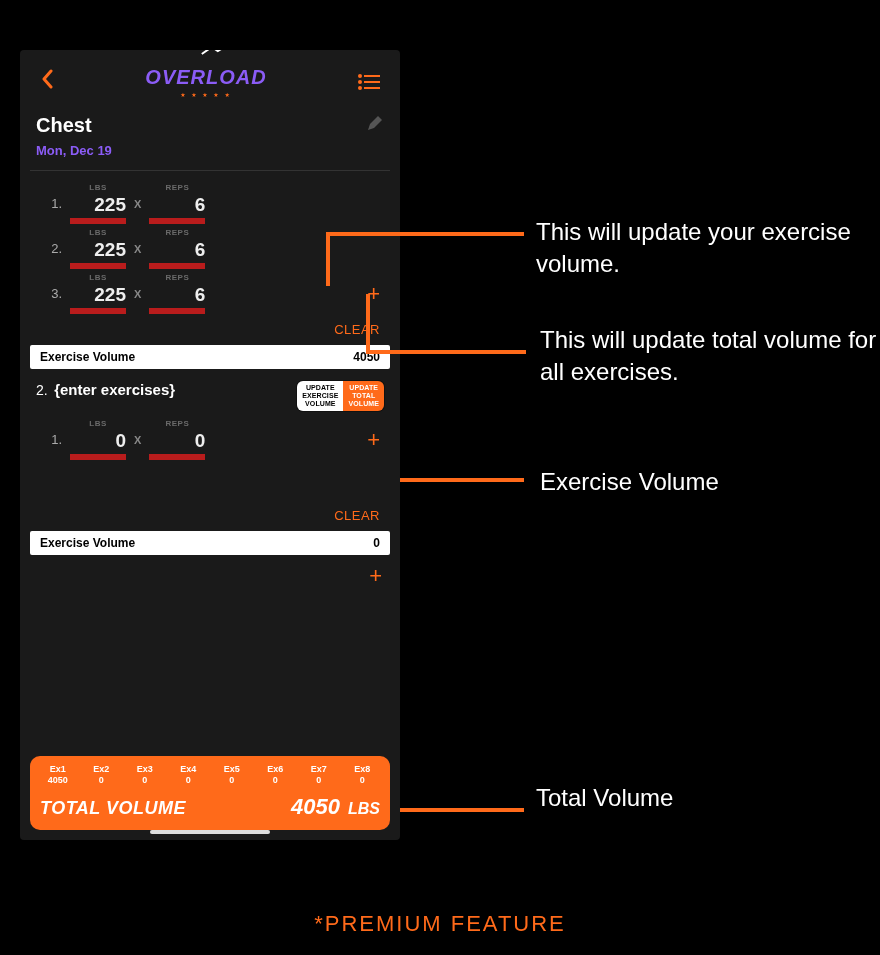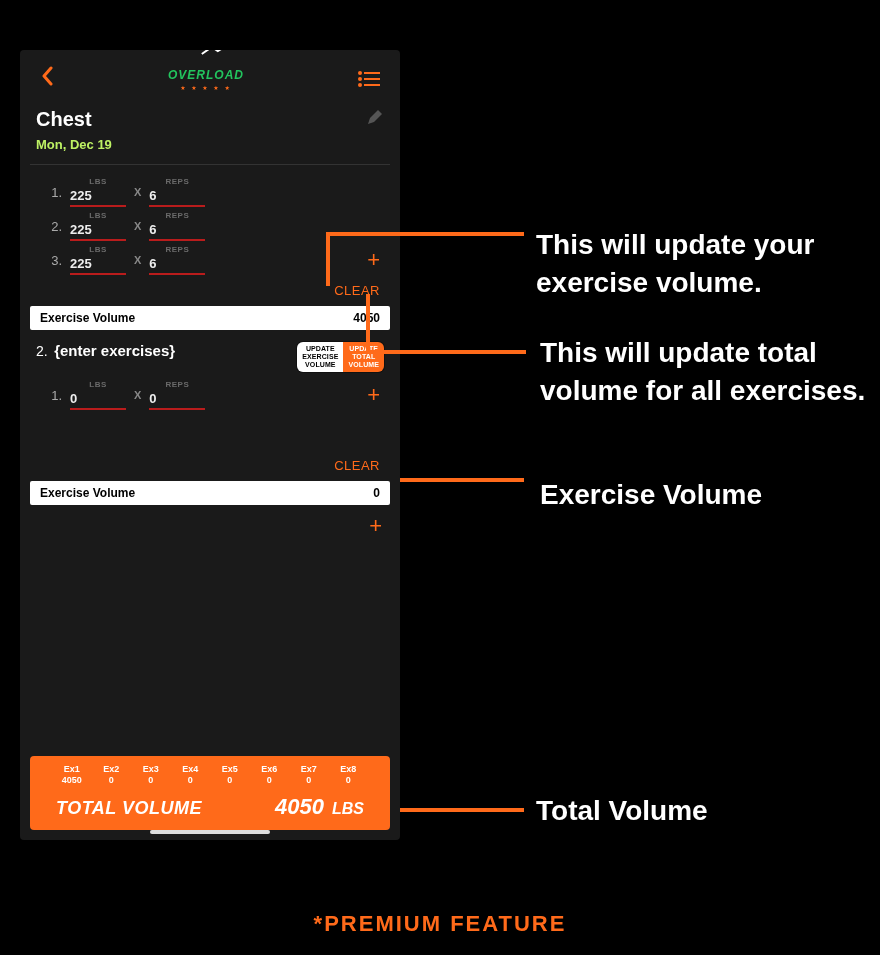--- a/index.html
+++ b/index.html
@@ -41,22 +41,22 @@
     display: flex;
     flex-direction: column;
     align-items: center;
     gap: 2px;
   }
   .logo-text {
     font-family: Impact, "Arial Black", sans-serif;
     font-style: italic;
     font-weight: 900;
     letter-spacing: 1px;
-    font-size: 12px;
-    color: #22c55e;
+    font-size: 20px;
+    color: #8b5cf6;
     position: relative;
   }
   .logo-arrow {
     position: absolute;
     right: -6px;
     top: -6px;
   }
   .logo-stars { color: #ff6a1a; font-size: 6px; letter-spacing: 2px; }
   .list-icon {
     color: #ff6a1a;
@@ -72,21 +72,21 @@
     letter-spacing: 1px;
     text-transform: uppercase;
     color: #fff;
   }
   .body-row {
     display: flex; justify-content: space-between; align-items: center;
     padding: 10px 16px 2px;
   }
   .body-part { font-size: 20px; font-weight: 600; }
   .pencil { color: #555; font-size: 18px; cursor: pointer; }
-  .date { font-size: 13px; font-weight: 700; color: #bef264; padding: 4px 16px 12px; }
+  .date { font-size: 13px; font-weight: 700; color: #8b5cf6; padding: 4px 16px 12px; }
   .divider { height: 1px; background: #333; margin: 0 10px; }
 
   .ex-card { padding: 10px 10px 0; }
   .ex-head {
     display:flex; justify-content: space-between; align-items: flex-start;
     padding: 2px 6px 6px;
   }
   .ex-title { font-size: 15px; font-weight: 600; }
   .ex-num { font-size: 14px; font-weight: 400; margin-right: 2px; }
   .toggle {
@@ -100,36 +100,36 @@
   }
   .toggle .btn-ex { background: #fff; color: #000; }
   .toggle .btn-tot { background: #ff6a1a; color: #fff; }
 
   .sets { padding: 0 10px; }
   .set-row { display:flex; align-items: center; gap: 8px; padding: 2px 0; }
   .set-num { color: #aaa; font-size: 13px; width: 22px; text-align: right; }
   .field { display:flex; flex-direction: column; align-items: center; width: 56px; }
   .field .lbl { color:#6a6a6a; font-size: 8px; letter-spacing: 0.5px; font-weight:700; }
   .field .val {
-    color:#eee; font-size: 13px; font-weight:600;
-    border-bottom: 2px solid #b91c1c; width:100%; text-align:left; padding: 2px 0;
+    color:#eee; font-size: 19px; font-weight:600;
+    border-bottom: 6px solid #b91c1c; width:100%; text-align:right; padding: 2px 0;
   }
   .xsep { color:#888; font-size: 11px; font-weight:600; }
   .plus { color:#ff6a1a; font-size: 22px; font-weight: 400; cursor:pointer; }
   .clear-row { display:flex; justify-content:flex-end; padding: 6px 10px 8px; }
   .clear { color:#ff6a1a; font-size: 13px; font-weight:400; letter-spacing:0.5px; cursor:pointer; }
   .ev-bar {
     background:#fff; color:#000; display:flex; justify-content: space-between;
     padding: 5px 10px; font-size: 12px; font-weight:700; border-radius: 2px;
   }
 
   .add-exercise { display:flex; justify-content:flex-end; padding: 8px 18px; }
 
   .total-panel {
-    margin: 10px; background:#ff6a1a; border-radius: 4px; padding: 8px 26px 10px;
+    margin: 10px; background:#ff6a1a; border-radius: 10px; padding: 8px 10px 10px;
   }
   .ex-summary { display:flex; gap: 8px; justify-content: space-between; }
   .ex-summary .col {
     text-align:center; color:#fff; font-size: 9px; line-height: 11px; font-weight:700; flex:1;
   }
   .tv-row { display:flex; justify-content: space-between; align-items: baseline; padding-top: 8px; }
   .tv-label {
     font-family: Impact, "Arial Black", sans-serif; font-style: italic;
     font-weight: 900; font-size: 18px; letter-spacing: 0.5px; color:#fff;
   }
@@ -142,27 +142,27 @@
     font-family: Impact, "Arial Black", sans-serif; font-style: italic;
     font-weight: 900; font-size: 16px; color:#fff;
   }
   .home-indicator {
     position:absolute; bottom:6px; left:50%; transform:translateX(-50%);
     width:120px; height:4px; background:#ddd; border-radius:3px;
   }
 
   
   .annot {
-    position:absolute; color:#fff; font-size: 28px; font-weight:700;
-    line-height: 1.35; font-family: -apple-system, "Segoe UI", Arial, sans-serif; margin-top: 10px;
+    position:absolute; color:#fff; font-size: 24px; font-weight:400;
+    line-height: 1.35; font-family: -apple-system, "Segoe UI", Arial, sans-serif;
   }
   .callout-line { position:absolute; background:#ff6a1a; }
   .premium {
     position:absolute; left:0; right:0; bottom: 18px; text-align:center;
-    color:#ff6a1a; font-weight:700; font-size: 22px; letter-spacing: 2px;
+    color:#ff6a1a; font-weight:400; font-size: 22px; letter-spacing: 2px;
   }
 </style>
 </head>
 <body>
 
 <div class="phone">
   <div class="topbar">
     <div class="back-chevron">
       <svg width="14" height="20" viewBox="0 0 14 20">
           <path d="M11 2 L4 10 L11 18" stroke="#ff6a1a" stroke-width="3" fill="none" stroke-linecap="round" stroke-linejoin="round"></path>

